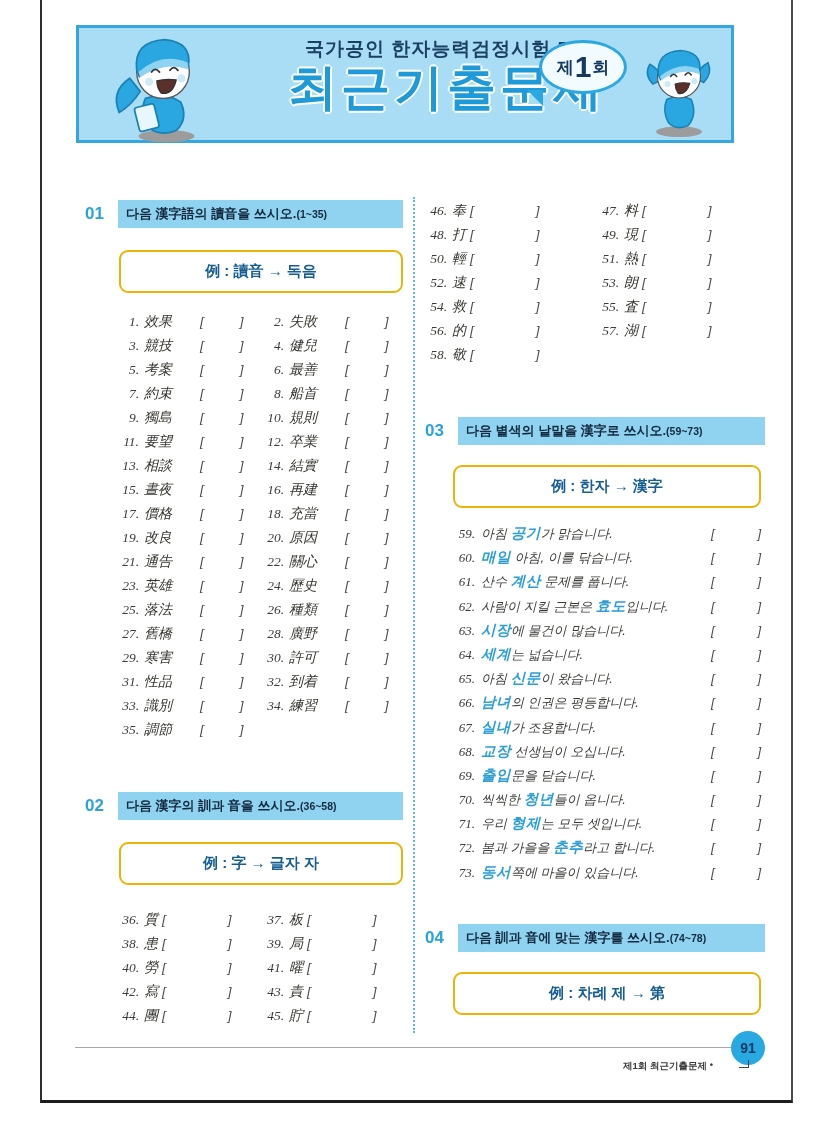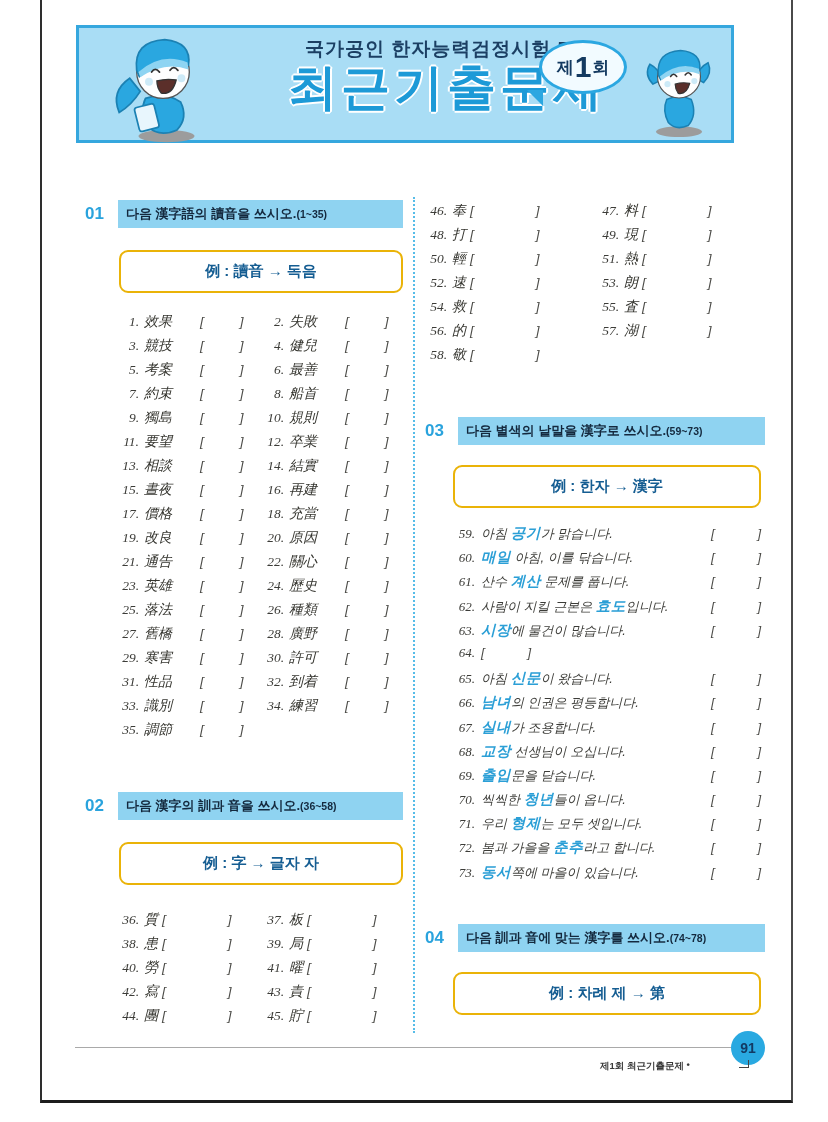--- a/index.html
+++ b/index.html
@@ -66,21 +66,21 @@
   .sec2{margin-top:50px;}
   .qgrid2{margin-top:26px;}
   .qgridB{margin:6px 0 0 -4px;}
   .sec3{margin-top:50px;}
   .sec4{margin-top:40px;}
   
   .footer-line{position:absolute;left:75px;top:1047px;width:660px;border-top:1.5px solid #a9a9a9;}
   .page-badge{position:absolute;left:731px;top:1031px;width:34px;height:34px;border-radius:50%;
     background:#29a9e1;color:#123a63;font-weight:bold;font-size:14px;
     display:flex;align-items:center;justify-content:center;}
-  .footer-label{position:absolute;left:600px;top:1060px;width:136px;text-align:left;
+  .footer-label{position:absolute;left:600px;top:1060px;width:136px;text-align:center;
     font-size:9.5px;font-weight:bold;color:#3a3a3a;}
   .footer-conn{position:absolute;left:739px;top:1060px;width:9px;height:7px;
     border-right:1px solid #444;border-bottom:1px solid #444;}
   .footer-dot{display:inline-block;transform:translateY(-1px);}
 </style>
 </head>
 <body>
 
 <div class="page-frame"></div>
 
@@ -616,20 +616,21 @@
       <div class="srow">
         <span class="snum">63.</span>
         <span class="stext"><span class="sword">시장</span>에 물건이 많습니다.</span>
         <span class="sbrk">
           <span class="brk">[</span>
           <span class="brk">]</span>
         </span>
       </div>
       <div class="srow">
         <span class="snum">64.</span>
+        <span class="stext"><span class="sword">세계</span>는 넓습니다.</span>
         <span class="sbrk">
           <span class="brk">[</span>
           <span class="brk">]</span>
         </span>
       </div>
       <div class="srow">
         <span class="snum">65.</span>
         <span class="stext">아침 <span class="sword">신문</span>이 왔습니다.</span>
         <span class="sbrk">
           <span class="brk">[</span>

